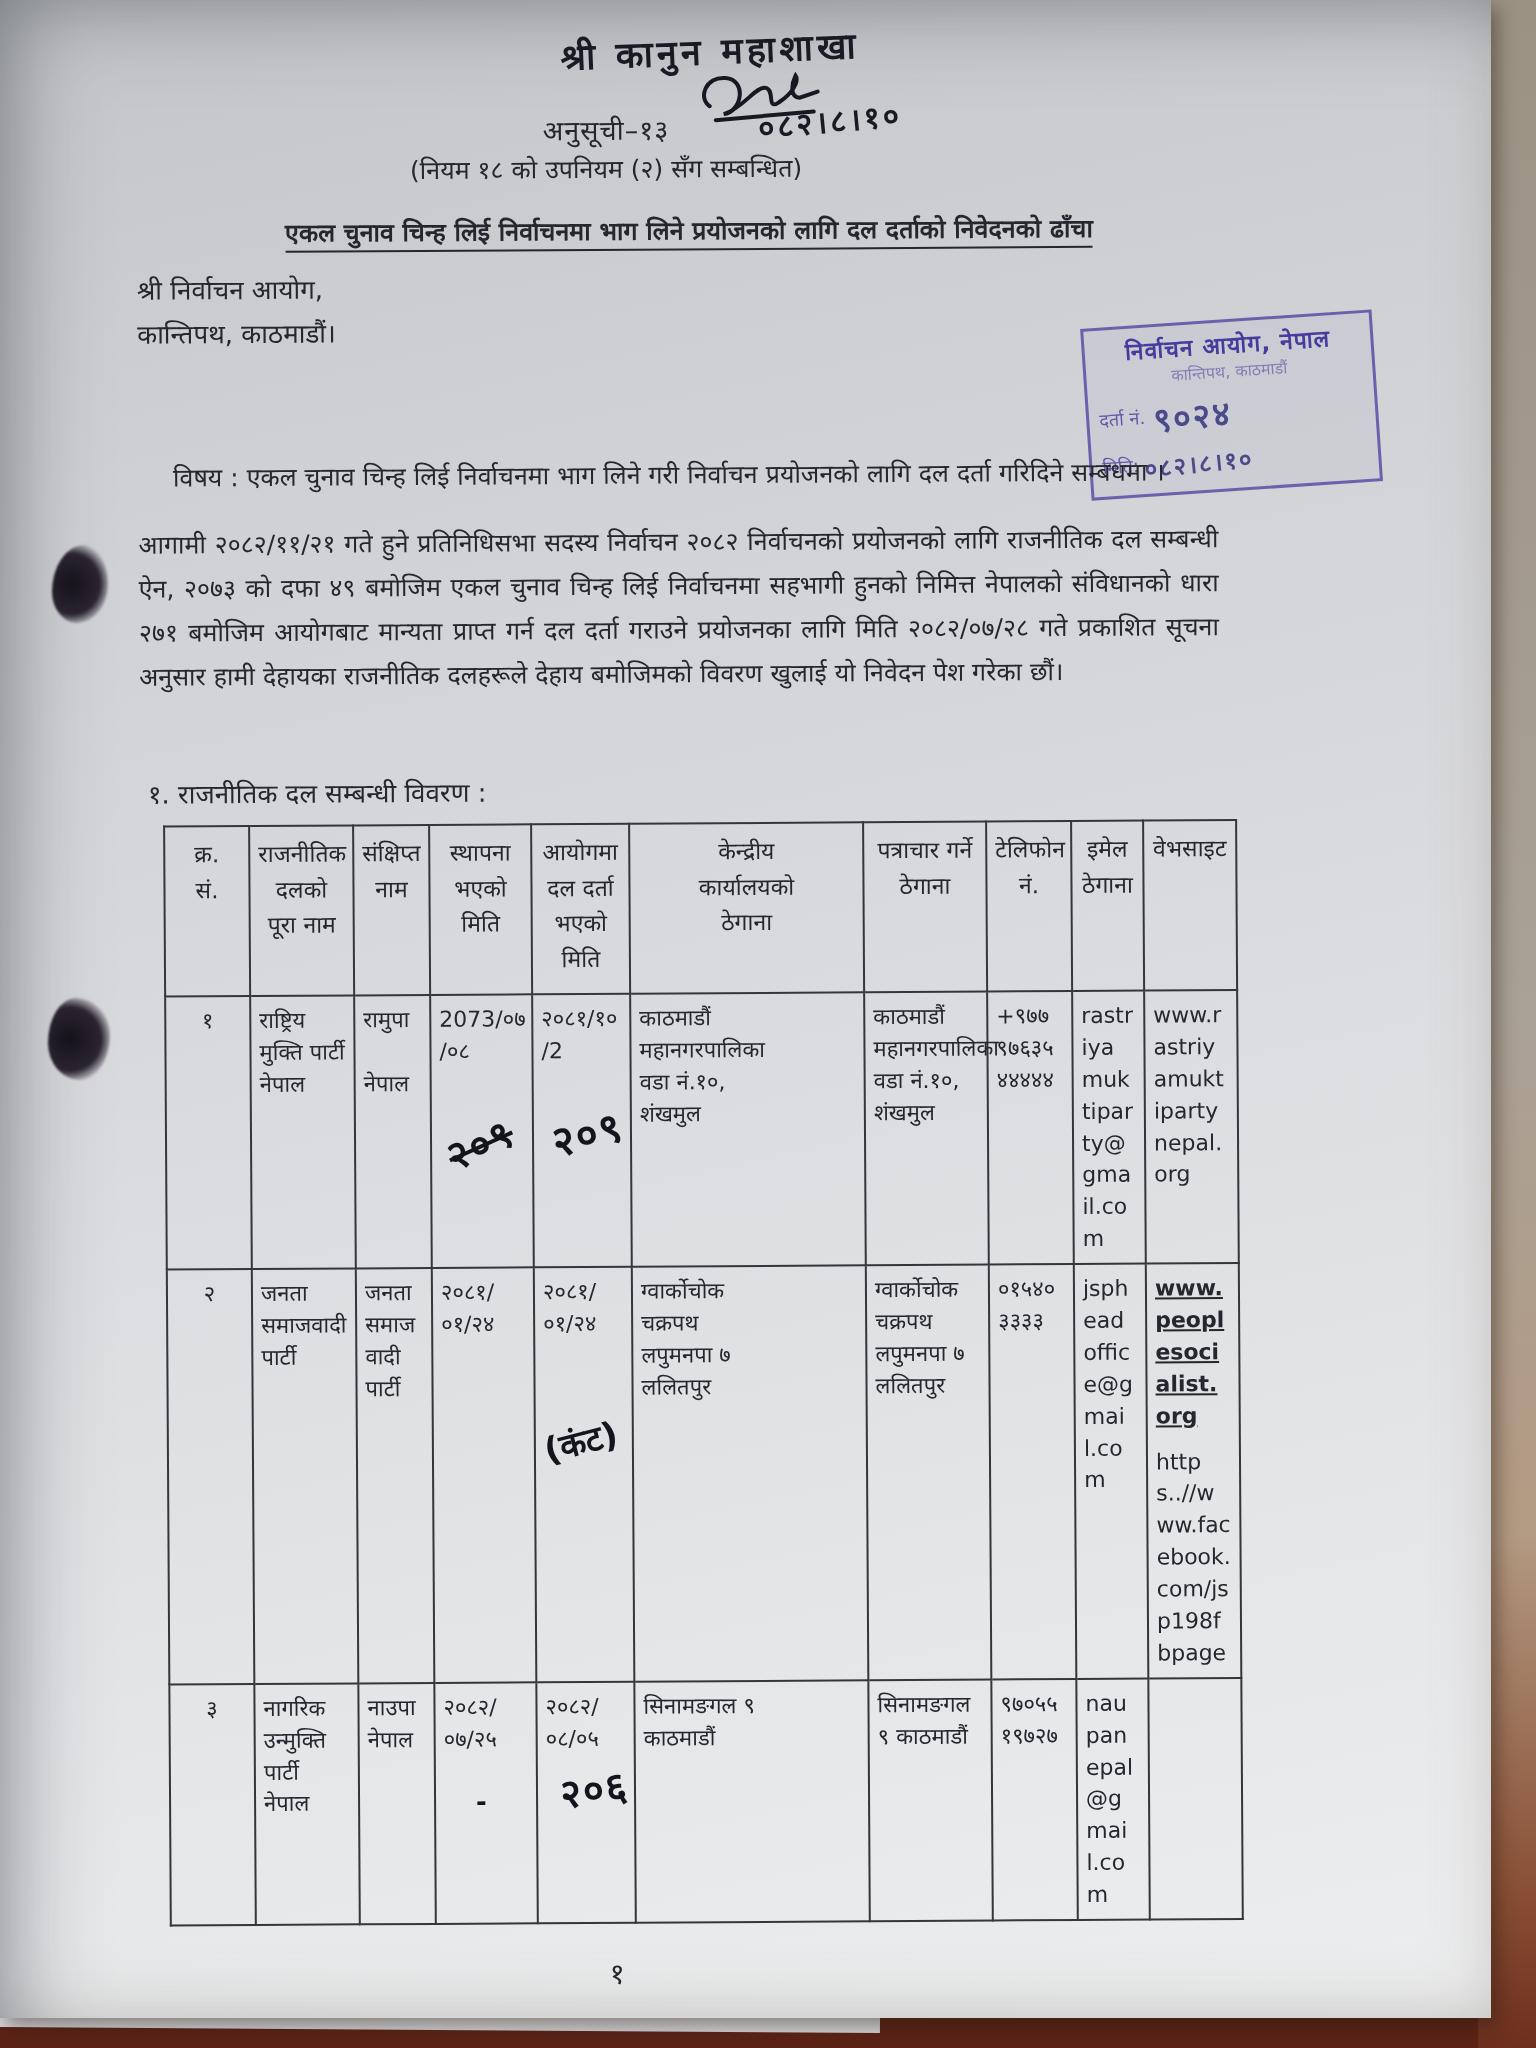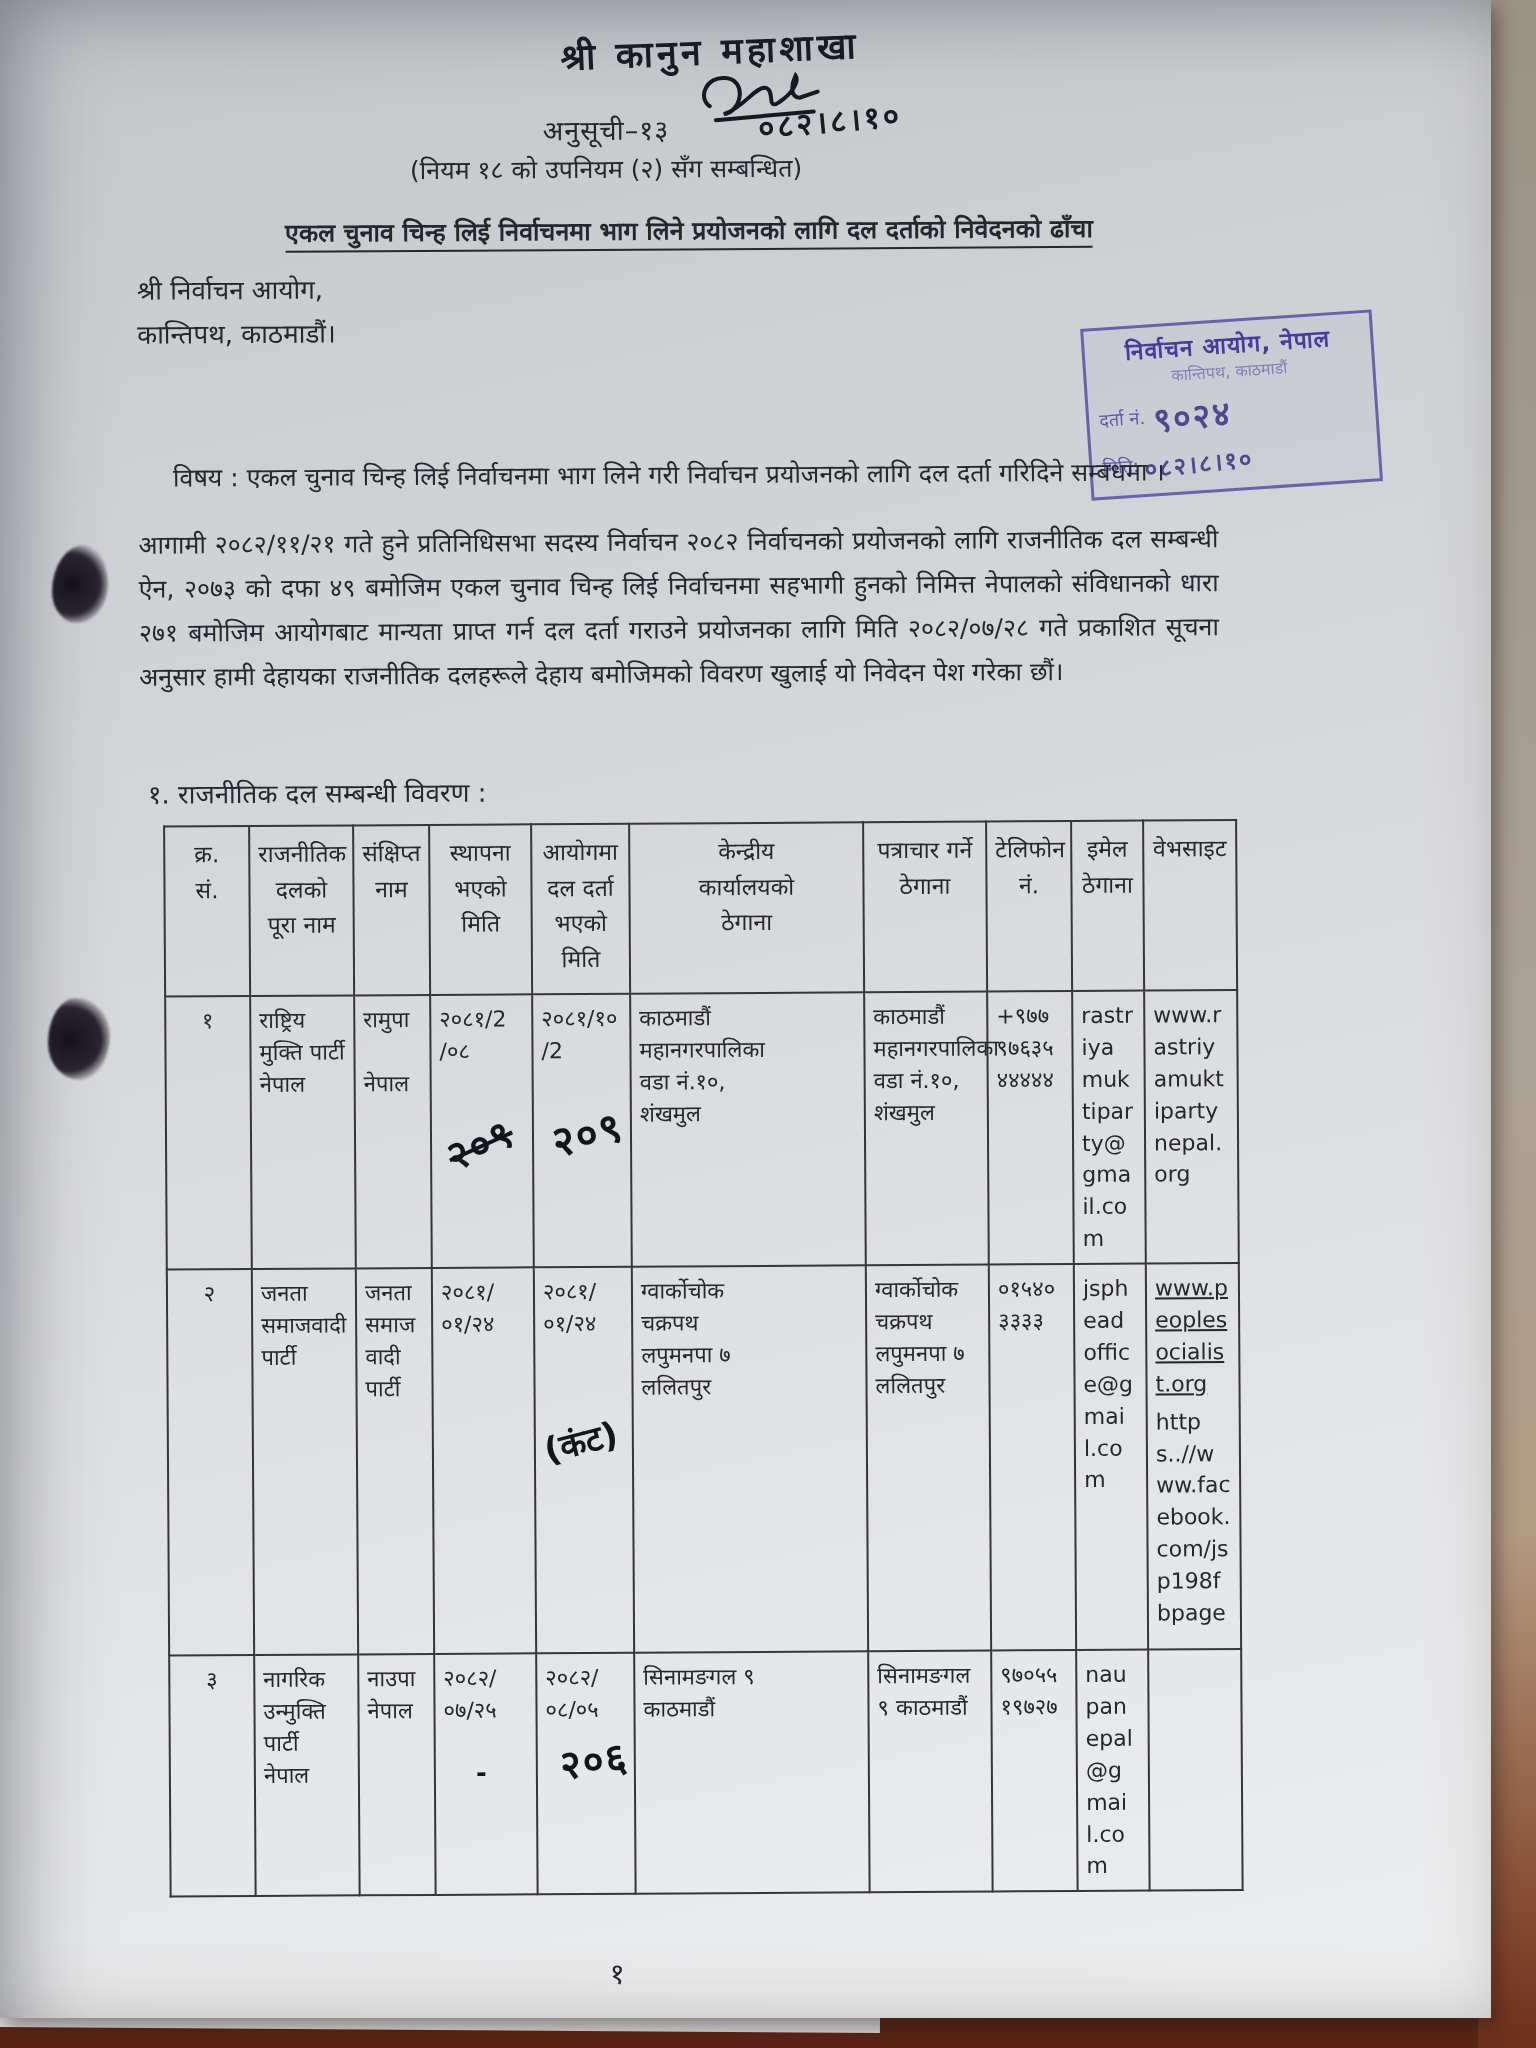--- a/index.html
+++ b/index.html
@@ -38,21 +38,21 @@
   .stamp .hwv{font-size:34px;font-weight:bold;color:#2d2a78;letter-spacing:2px;transform:rotate(-2deg);display:inline-block;vertical-align:middle;margin-left:8px;}
   .stamp .hwd{font-size:24px;margin-left:6px;}
   .subject{position:absolute;left:175px;top:456px;font-size:25px;white-space:nowrap;}
   .body-par{position:absolute;left:140px;top:520px;width:1080px;font-size:25px;line-height:44px;text-align:justify;}
   .section-head{position:absolute;left:148px;top:772px;font-size:26px;}
   table.grid{position:absolute;left:163px;top:822px;border-collapse:collapse;table-layout:fixed;width:1072px;}
   table.grid td{border:2px solid #35353c;vertical-align:top;padding:8px 8px;font-size:22px;line-height:1.45;white-space:pre-line;position:relative;}
   table.grid tr.hdr td{text-align:center;font-size:23px;line-height:1.55;padding-top:10px;}
   td.sn{text-align:center;}
   .latin{font-size:22px;word-break:break-all;white-space:normal !important;line-height:1.3;}
-  .site-a{text-decoration:underline;display:block;margin-bottom:6px;}
+  .site-a{text-decoration:underline;display:block;margin-bottom:14px;font-weight:bold;}
   .site-b{display:block;}
   .note{position:absolute;font-weight:bold;color:#14141c;}
   .note-r1e{left:14px;top:120px;font-size:40px;transform:rotate(-24deg);text-decoration:line-through;letter-spacing:2px;}
   .note-r1r{left:18px;top:110px;font-size:42px;transform:rotate(-14deg);letter-spacing:2px;}
   .note-r2r{left:8px;top:150px;font-size:34px;transform:rotate(-14deg);}
   .note-r3e{left:40px;top:100px;font-size:26px;}
   .note-r3r{left:22px;top:78px;font-size:40px;transform:rotate(-8deg);letter-spacing:2px;}
   .pagenum{position:absolute;left:0;top:1952px;width:1220px;text-align:center;font-size:29px;}
   .hdr td{height:150px;}
   .r1 td{height:238px;}
@@ -147,21 +147,21 @@
         <td>वेभसाइट</td>
       </tr>
       <tr class="r1">
         <td class="sn">१</td>
         <td>राष्ट्रिय
 मुक्ति पार्टी
 नेपाल</td>
         <td>रामुपा
 
 नेपाल</td>
-        <td><span>२०८१/2
+        <td><span>2073/०७
 /०८</span><span class="note note-r1e hw">२०९</span></td>
         <td><span>२०८१/१०
 /2</span><span class="note note-r1r hw">२०९</span></td>
         <td>काठमाडौं
 महानगरपालिका
 वडा नं.१०,
 शंखमुल</td>
         <td>काठमाडौं
 महानगरपालिका
 वडा नं.१०,

